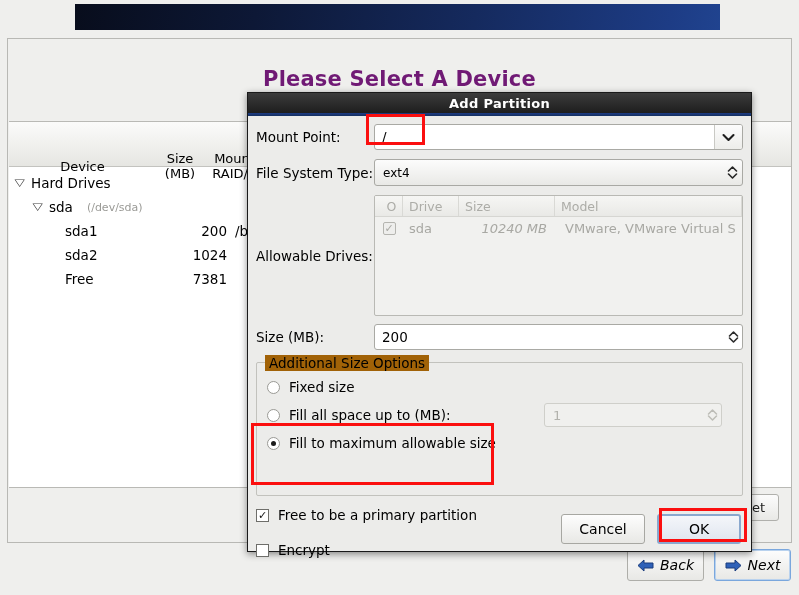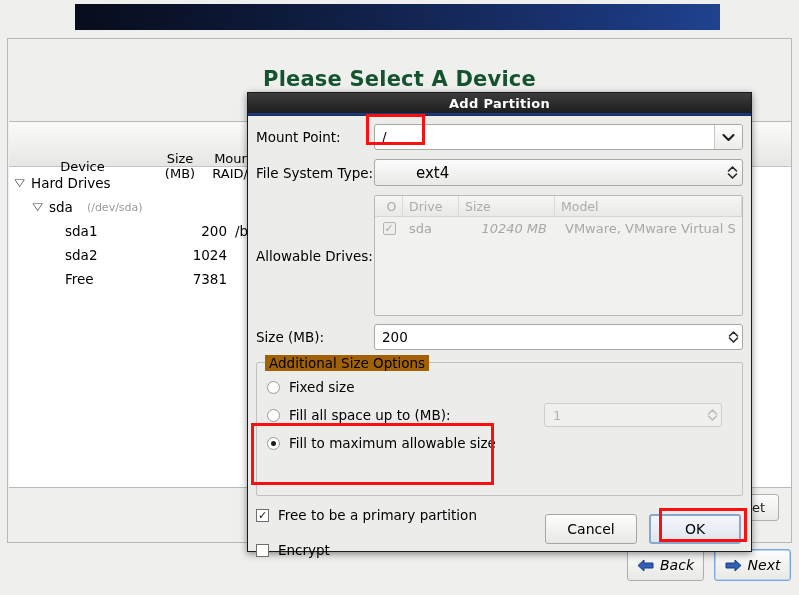--- a/index.html
+++ b/index.html
@@ -27,21 +27,21 @@
     width: 785px; height: 505px;
     background: #efefed;
     border: 1px solid #b8b8b4;
   }
 
   .page-title {
     position: absolute; left: 0; top: 28px; width: 100%;
     text-align: center;
     font-size: 21px; font-weight: bold;
     letter-spacing: .2px;
-    color: #14532d;
+    color: #701a75;
   }
 
   
   .dev-table {
     position: absolute; left: 1px; top: 82px;
     width: 782px; height: 367px;
     background: #ffffff;
     border-top: 1px solid #b9b9b5;
     border-bottom: 1px solid #b9b9b5;
     overflow: hidden;
@@ -138,21 +138,21 @@
     display: flex; align-items: center; justify-content: center;
     border-radius: 0 2px 2px 0;
   }
 
   .select {
     position: relative; flex: 1; height: 27px;
     background: linear-gradient(#fcfcfc, #e9e9e6);
     border: 1px solid #a9a9a4; border-radius: 3px;
     display: flex; align-items: center;
   }
-  .select .val { padding-left: 8px; font-size: 15px; margin-left: 33px; }
+  .select .val { padding-left: 8px; font-size: 12px; }
   .select .spin {
     position: absolute; right: 4px; top: 0; bottom: 0;
     display: flex; flex-direction: column; align-items: center; justify-content: center;
     gap: 1px;
   }
 
   .drives-row { display: flex; margin-bottom: 8px; }
   .drives-row .flabel { width: 118px; align-self: center; font-size: 13.5px; }
   .drives-box {
     flex: 1; height: 121px;
@@ -233,21 +233,21 @@
     display:flex; flex-direction:column; align-items:center; justify-content:center;
   }
 
   .encrypt-row { display:flex; align-items:center; height: 26px; margin-top: 8px; font-size: 13.5px; }
 
   .dlg-buttons {
     position: absolute; right: 10px; bottom: 9px;
     display: flex; gap: 12px;
   }
   .dlg-btn {
-    width: 92px; height: 30px;
+    width: 84px; height: 30px;
     background: linear-gradient(#fdfdfd, #e8e8e5);
     border: 1px solid #a7a7a2; border-radius: 3px;
     display:flex; align-items:center; justify-content:center;
     font-size: 14px;
   }
   .dlg-btn.focused {
     background: linear-gradient(#f4f6fa, #dfe5ee);
     border: 2px solid #8aa8ce;
   }
 

